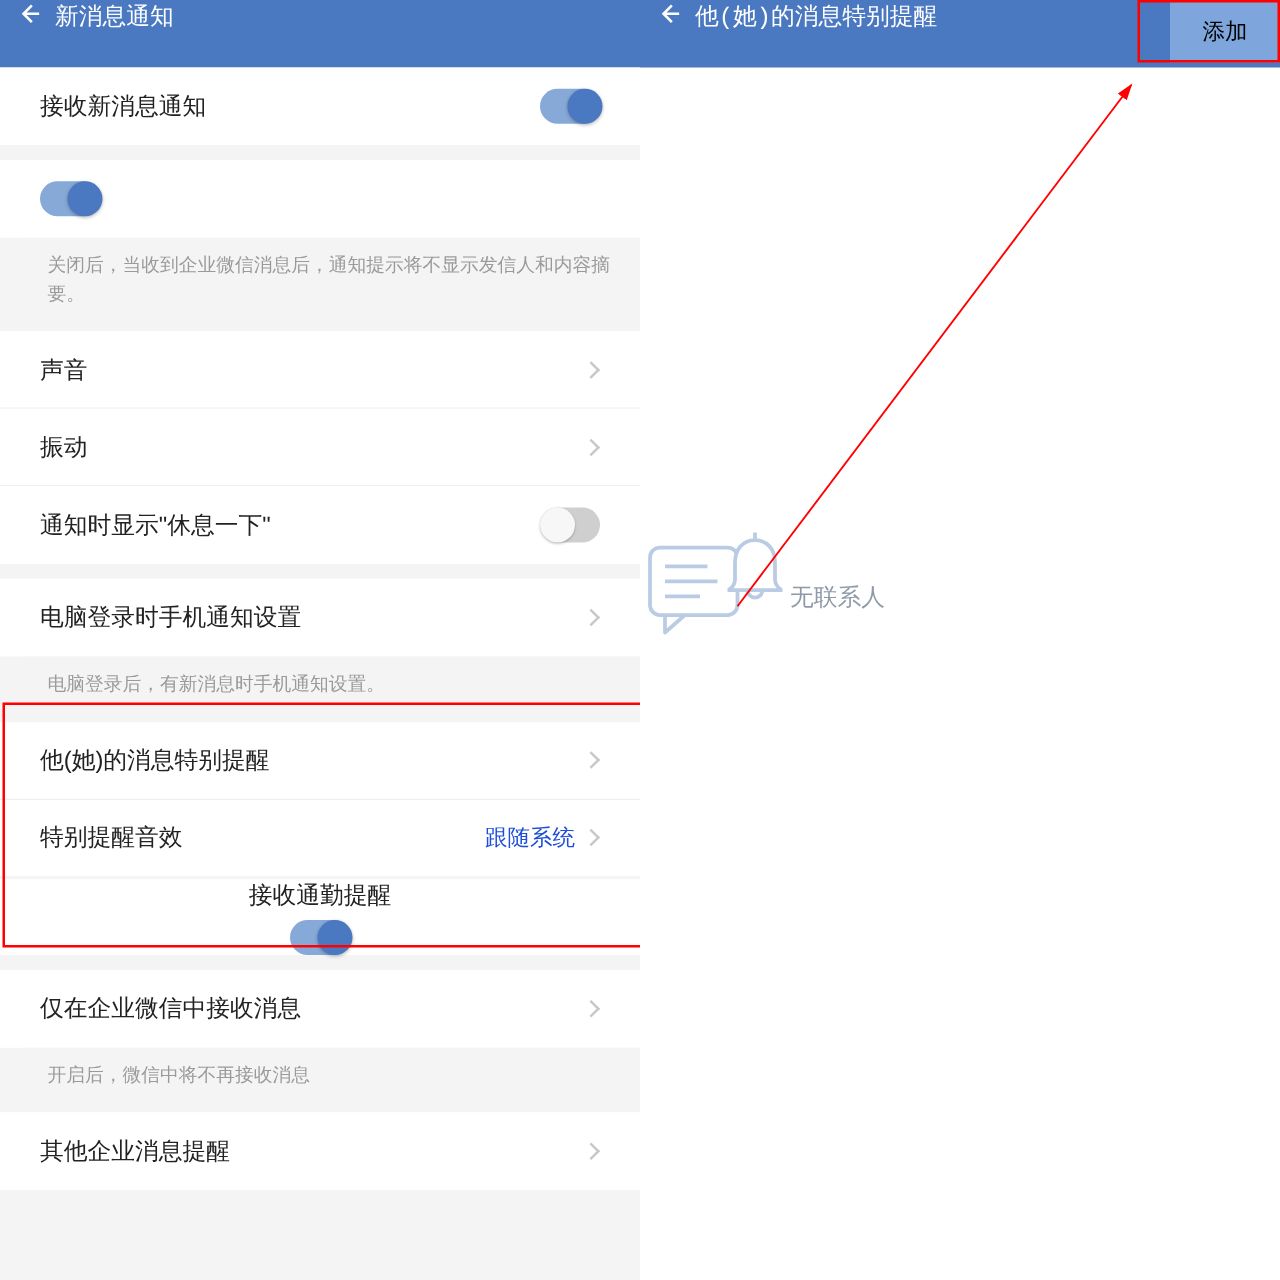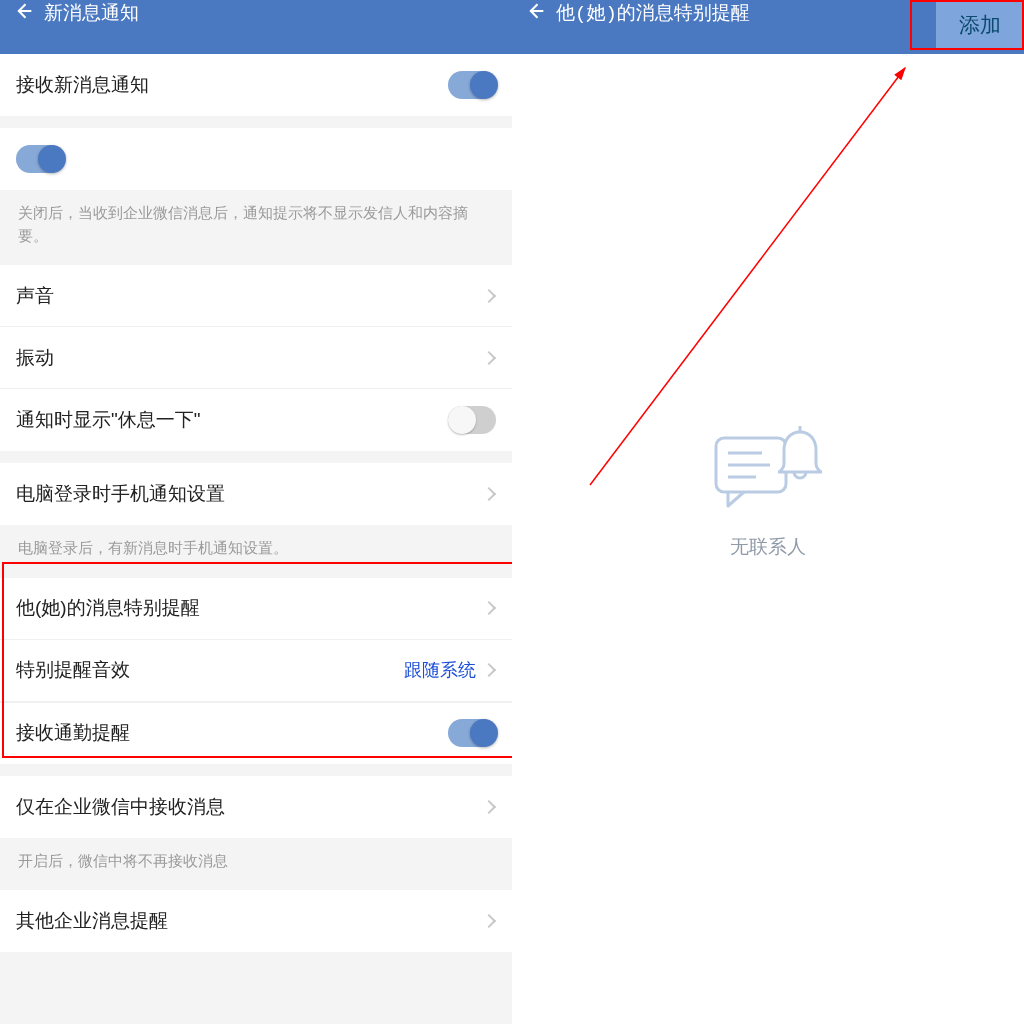--- a/index.html
+++ b/index.html
@@ -23,51 +23,52 @@
   .header .title { font-size: 19px; margin-left: 10px; flex: 1; }
   .back-arrow { width: 22px; height: 22px; display: inline-flex; align-items: center; justify-content: center; }
   .back-arrow svg { stroke: #fff; }
 
   .add-btn {
     position: absolute;
     right: 0; top: 0;
     height: 50px;
     width: 88px;
     background: #7ea6dc;
-    color: #0c4a6e;
-    font-size: 21px;
+    color: #000000;
+    font-size: 18px;
     display: flex;
     align-items: center;
     justify-content: center;
   }
 
   
   .group { background: #fff; }
   .row {
     height: 62px;
     background: #fff;
     display: flex;
     align-items: center;
-    padding: 0 16px;
+    padding: 0 32px;
     font-size: 19px;
     color: #222;
     border-bottom: 1px solid #f0f0f0;
     position: relative;
   }
   .row:last-child { border-bottom: none; }
   .row .label { flex: 1; }
   .row .value { color: #1d4ed8; font-size: 18px; margin-right: 8px; }
   .chevron { width: 10px; height: 10px; border-top: 2px solid #c8c8c8; border-right: 2px solid #c8c8c8; transform: rotate(45deg); margin-right: 2px; }
 
   .footer-text {
     padding: 12px 18px 18px 18px;
     font-size: 15px;
     color: #9a9a9a;
     background: #f4f4f4;
     line-height: 1.5;
+    margin-left: 20px;
   }
 
   .gap { height: 12px; background: #f4f4f4; }
 
   
   .toggle {
     width: 48px; height: 28px; border-radius: 14px; position: relative;
   }
   .toggle .knob {
     width: 24px; height: 24px; border-radius: 50%; background: #fff;
@@ -89,23 +90,24 @@
     border: 2px solid #ff0000;
     pointer-events: none;
   }
 
   
   .empty-state {
     position: absolute;
     top: 420px;
     left: 0; right: 0;
     display: flex;
-    flex-direction: column;
+    flex-direction: row;
     align-items: center;
     color: #9aa7b5;
+    font-family: Liberation Mono, monospace;
   }
   .empty-state .txt { margin-top: 20px; font-size: 19px; color: #8f9aa8; }
 
   .arrow-svg {
     position: absolute;
     left: 0; top: 0;
     width: 1024px; height: 1024px;
     pointer-events: none;
     z-index: 50;
   }
@@ -182,21 +184,21 @@
   <div class="group">
     <div class="row">
       <span class="label">他(她)的消息特别提醒</span>
       <span class="chevron"></span>
     </div>
     <div class="row">
       <span class="label">特别提醒音效</span>
       <span class="value">跟随系统</span>
       <span class="chevron"></span>
     </div>
-    <div class="row" style="border-top:1px solid #f0f0f0;">
+    <div class="row" style="border-top:1px solid #f0f0f0;flex-direction:column;">
       <span class="label">接收通勤提醒</span>
       <span class="toggle on">
           <span class="knob"></span>
         </span>
     </div>
   </div>
   <div class="gap"></div>
 
   <div class="group">
     <div class="row">

